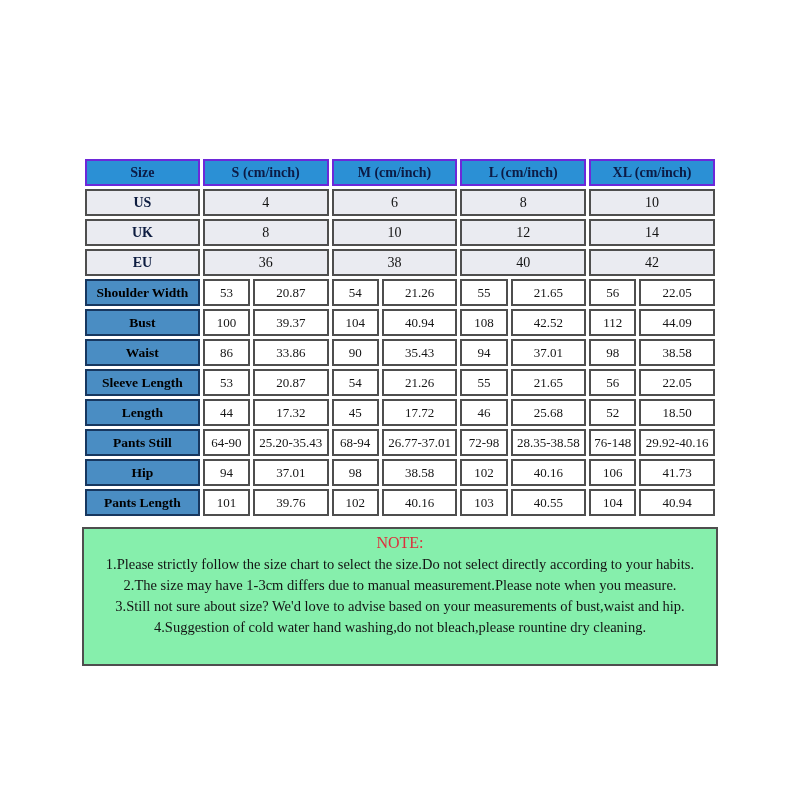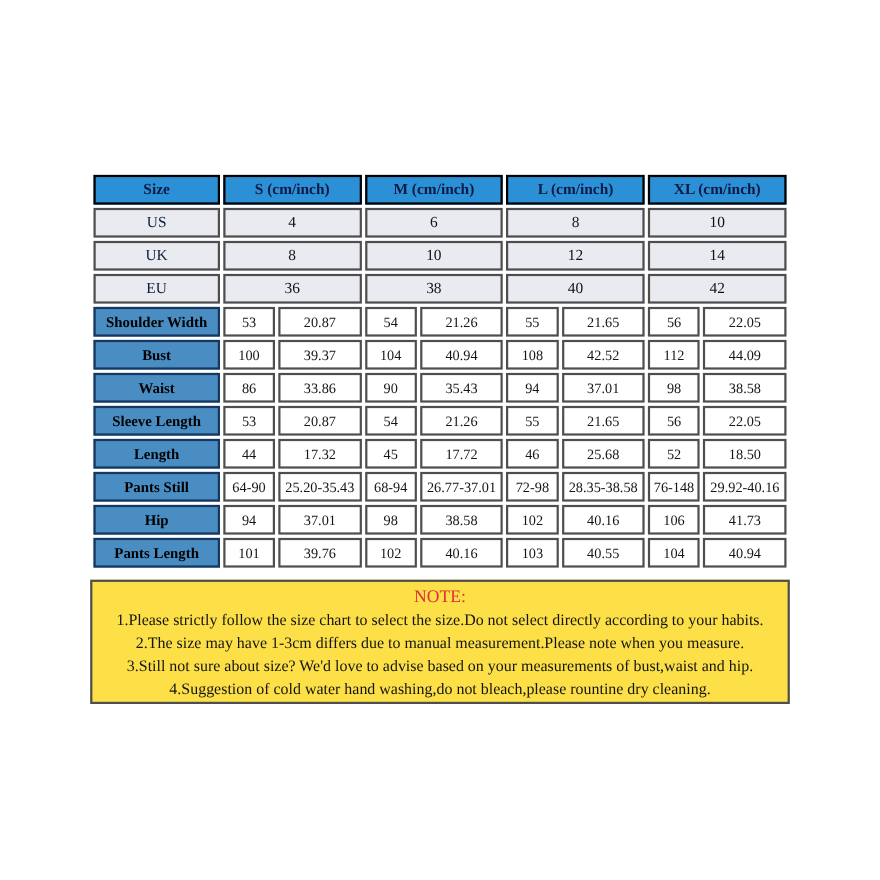--- a/index.html
+++ b/index.html
@@ -32,51 +32,51 @@
     vertical-align: middle;
     white-space: nowrap;
     overflow: visible;
     box-sizing: border-box;
   }
   td.hd {
     background: #2b90d5;
     color: #0c1b45;
     font-weight: bold;
     font-size: 14px;
-    border: 2px solid #000000;
+    border: 2px solid #6d28d9;
   }
   td.bl {
     background: #4a8dc3;
     color: #000000;
     font-weight: bold;
     font-size: 13.5px;
     border: 2px solid #17375f;
   }
   td.lt {
     background: #eaebf1;
     color: #121212;
     font-size: 14px;
     border: 2px solid #4e4e4e;
   }
   td.lt.lbl {
-    font-weight: normal;
+    font-weight: bold;
     color: #0d1c40;
   }
   td.wh {
     background: #ffffff;
     color: #151515;
     font-size: 13px;
     border: 2px solid #4e4e4e;
   }
   .note-box {
     margin-top: 8px;
     border: 2px solid #4e4e4e;
-    background: #fde047;
+    background: #86efac;
     text-align: center;
-    padding: 3px 2px 0 2px;
+    padding: 3px 2px 26px 2px;
   }
   .note-title {
     font-size: 16px;
     line-height: 22px;
     color: #de2f3d;
   }
   .note-line {
     font-size: 14.5px;
     line-height: 21px;
     color: #141414;

